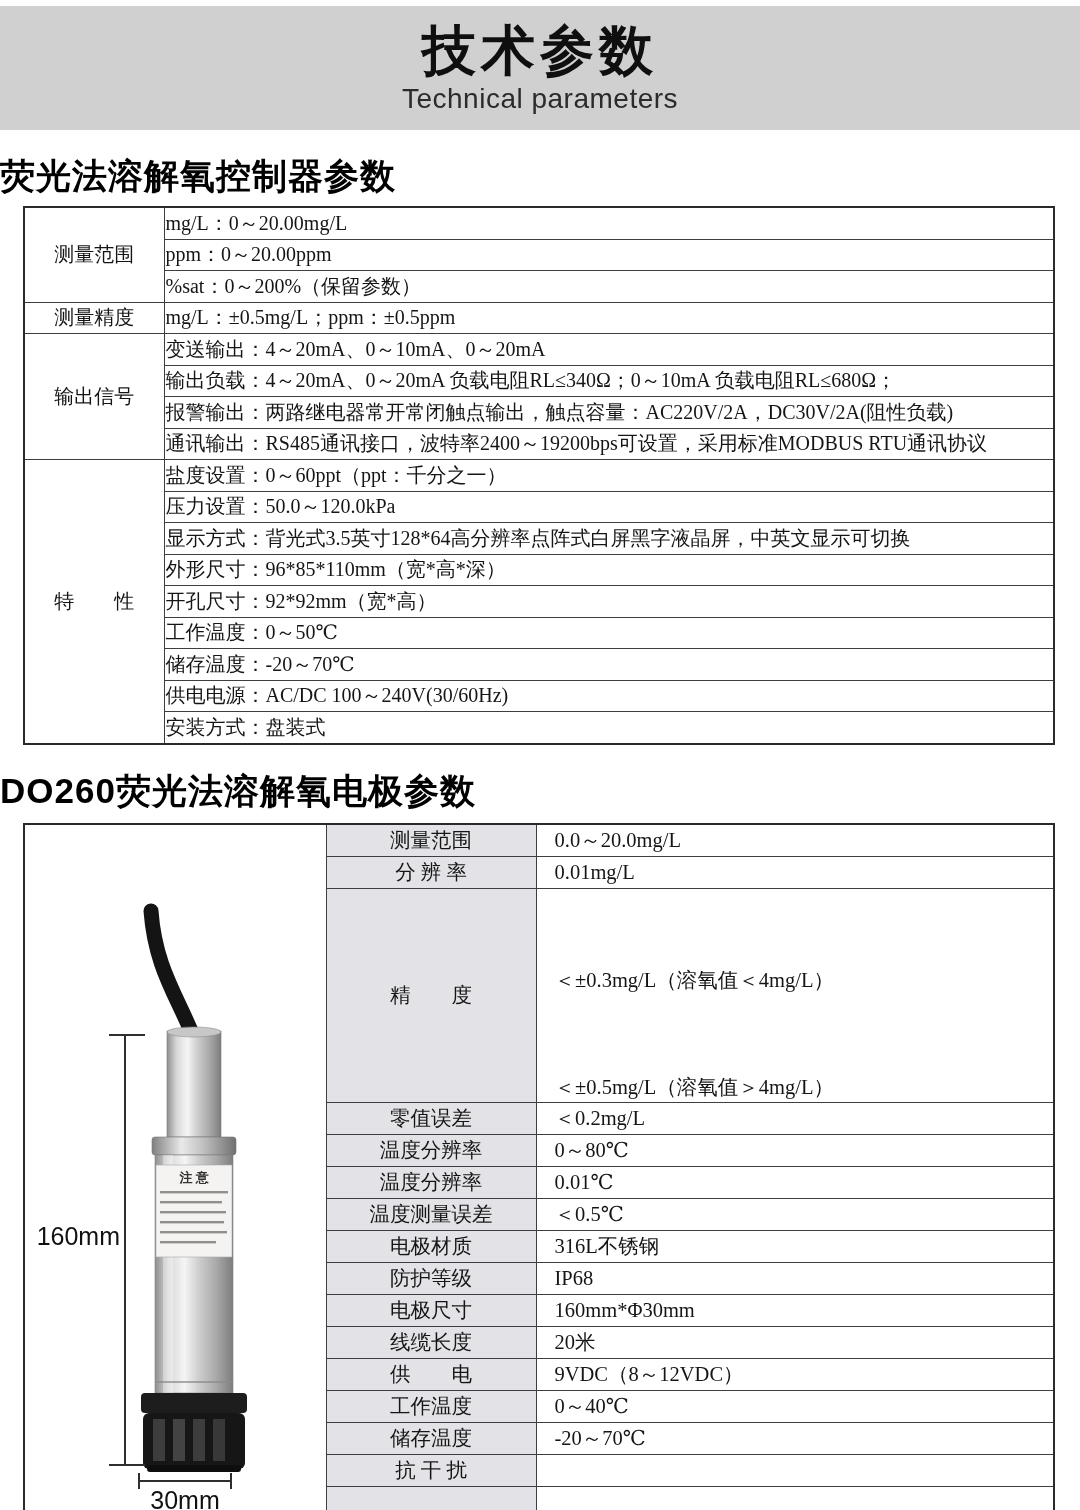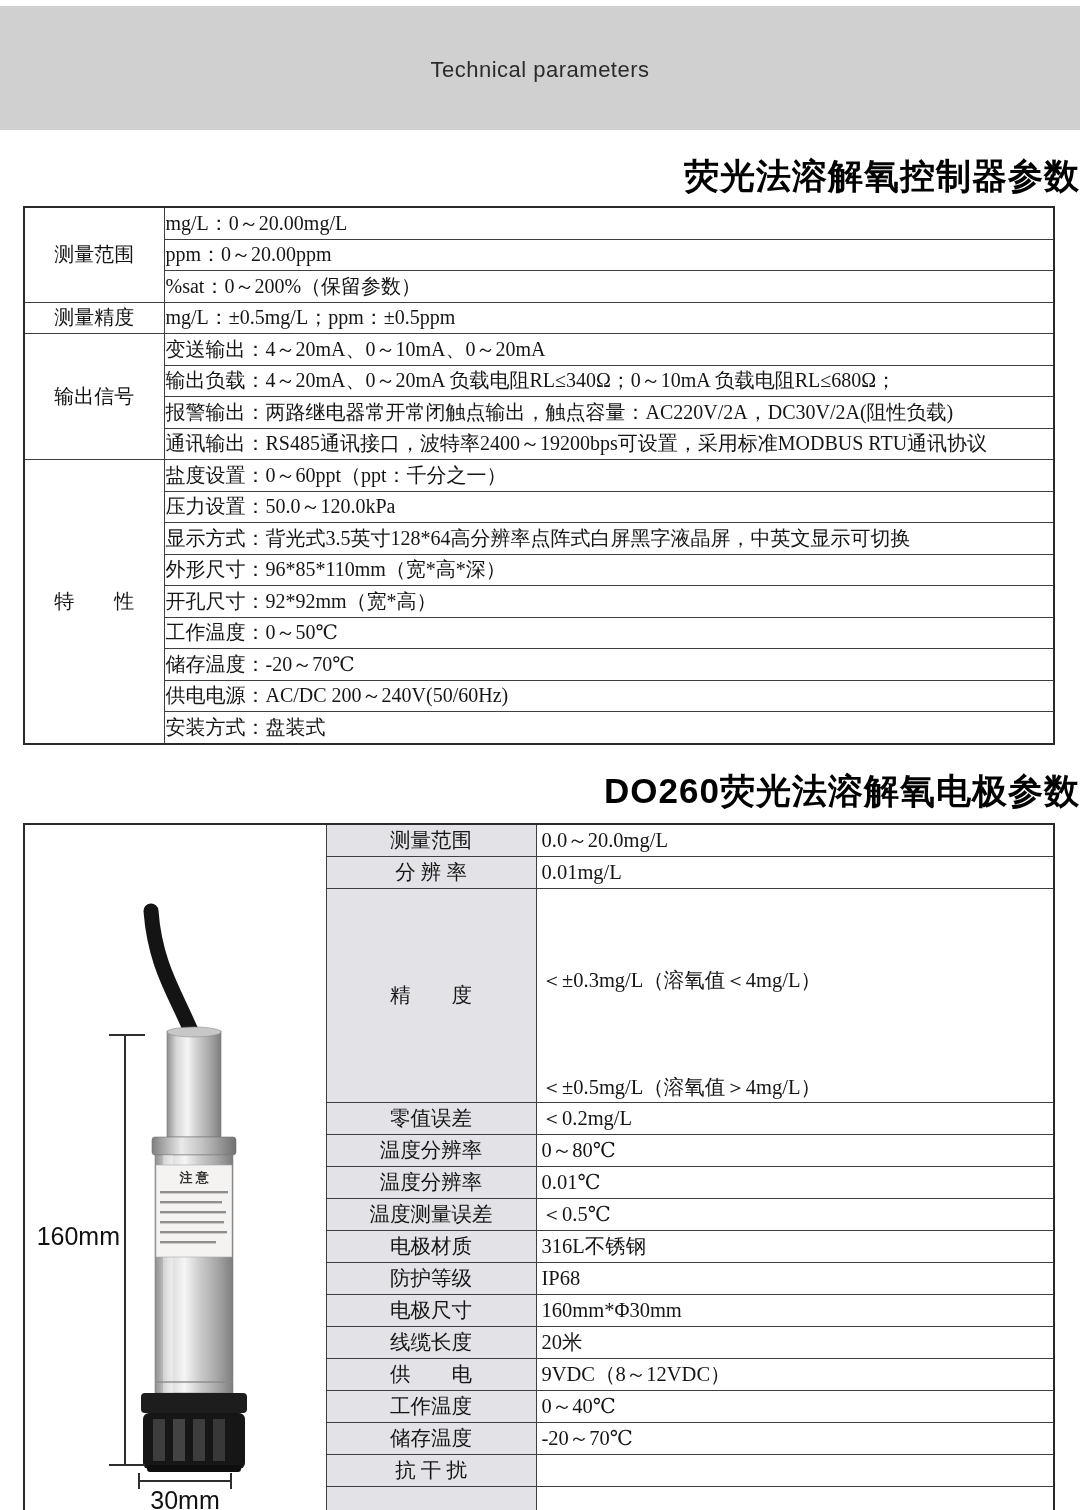--- a/index.html
+++ b/index.html
@@ -5,48 +5,49 @@
   html,body{margin:0;padding:0;}
   body{
     width:1080px;height:1510px;background:#ffffff;overflow:hidden;
     font-family:"Liberation Sans","DejaVu Sans",sans-serif;
   }
   .band{
     margin-top:6px;height:124px;background:#d1d0d0;
     display:flex;flex-direction:column;align-items:center;justify-content:center;
   }
   .band .big-title{font-size:54px;font-weight:bold;color:#0f0f0f;letter-spacing:5px;line-height:1.08;}
-  .band .sub-title{font-size:22px;color:#2b2b2b;margin-top:3px;letter-spacing:0.5px;}
+  .band .sub-title{font-size:28px;color:#2b2b2b;margin-top:3px;letter-spacing:0.5px;}
   h2.sec{
-    margin:26px 0 0 0;text-align:right;font-size:35px;line-height:40px;
+    margin:26px 0 0 0;text-align:left;font-size:35px;line-height:40px;
     color:#000;font-weight:bold;letter-spacing:1px;
   }
   table{
     border-collapse:collapse;table-layout:fixed;margin-left:23px;width:1032px;
     font-family:"Liberation Serif","DejaVu Serif",serif;
   }
   .t1{margin-top:10px;border:2.4px solid #2a2a2c;}
   .t2{margin-top:12px;border:2.4px solid #2a2a2c;}
   td{border:1.6px solid #3e3e42;overflow:hidden;}
   .t1 td{height:28.5px;font-size:20px;color:#151515;}
   .t1 .lab{text-align:center;padding:0 4px;}
   .t1 .val{}
   .t2 td{font-size:20.5px;color:#151515;}
   .t2 .lab2{background:#e3e3e7;text-align:center;height:31px;padding:0 4px;}
-  .t2 .val2{padding-left:5px;background:#fff;}
+  .t2 .val2{padding-left:18px;background:#fff;}
   .t2 .img-cell{background:#ffffff;vertical-align:top;padding:0;}
   .nb-b{border-bottom:none !important;}
   .nb-t{border-top:none !important;}
   .t2 .multi{padding:6px 0 6px 18px;}
   .multi div{line-height:33.5px;white-space:nowrap;}
 </style>
 </head>
 <body>
 
 <div class="band">
+  <div class="big-title">技术参数</div>
   <div class="sub-title">Technical parameters</div>
 </div>
 
 <h2 class="sec">荧光法溶解氧控制器参数</h2>
 
 <table class="t1">
   <colgroup>
       <col style="width:140px">
       <col>
     </colgroup>
@@ -94,21 +95,21 @@
     <tr>
       <td class="val">开孔尺寸：92*92mm（宽*高）</td>
     </tr>
     <tr>
       <td class="val">工作温度：0～50℃</td>
     </tr>
     <tr>
       <td class="val">储存温度：-20～70℃</td>
     </tr>
     <tr>
-      <td class="val">供电电源：AC/DC 200～240V(50/60Hz)</td>
+      <td class="val">供电电源：AC/DC 100～240V(30/60Hz)</td>
     </tr>
     <tr>
       <td class="val">安装方式：盘装式</td>
     </tr>
   </tbody>
 </table>
 
 <h2 class="sec">DO260荧光法溶解氧电极参数</h2>
 
 <table class="t2">

